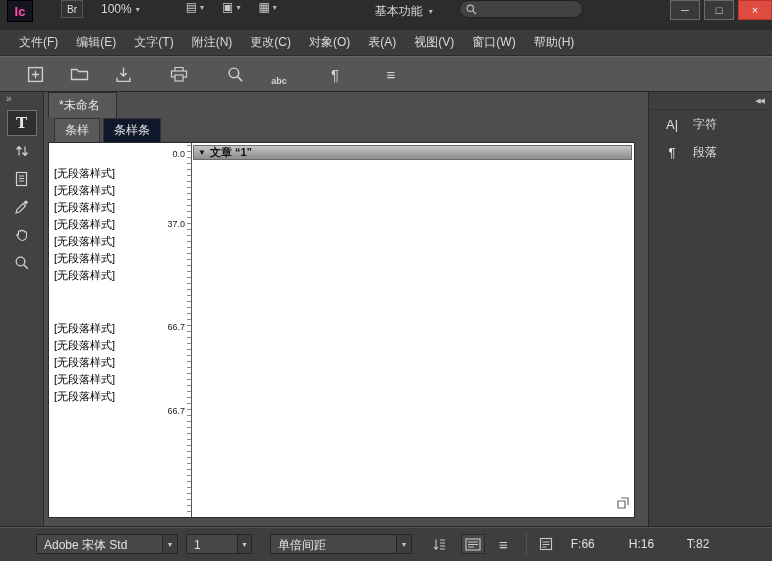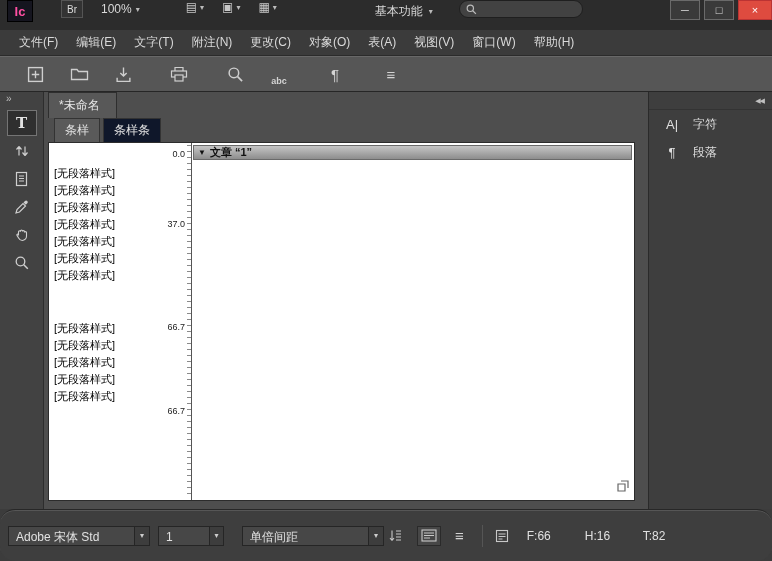--- a/index.html
+++ b/index.html
@@ -82,29 +82,29 @@
 
   
   .rightpanel { flex:1; background:#3e3e3e; border-left:1px solid #2a2a2a; display:flex; flex-direction:column; }
   .panel-head { height:18px; display:flex; justify-content:flex-end; align-items:center; padding-right:8px;
                 color:#c0c0c0; font-size:7px; letter-spacing:-1px; border-bottom:1px solid #333; }
   .panel-item { height:28px; display:flex; align-items:center; gap:12px; padding-left:14px; }
   .panel-ic { width:18px; text-align:center; font-size:13px; color:#e0e0e0; }
   .panel-lb { font-size:12px; color:#ddd; }
 
   
-  .statusbar { height:52px; background:#3e3e3e; border-top:1px solid #272727; box-shadow:inset 0 1px 0 #565656;
-               display:flex; align-items:center; padding-left:8px; flex:0 0 auto;border-radius:15px; }
+  .statusbar { height:35px; background:#3e3e3e; border-top:1px solid #272727; box-shadow:inset 0 1px 0 #565656;
+               display:flex; align-items:center; padding-left:36px; flex:0 0 auto; }
   .combo { display:flex; align-items:stretch; height:20px; background:#474747; border:1px solid #252525; }
   .combo .val { padding:2px 7px; white-space:nowrap; overflow:hidden; font-size:12px; color:#e2e2e2; flex:1; }
   .combo .dd { width:15px; border-left:1px solid #252525; background:#3d3d3d; display:flex;
                align-items:center; justify-content:center; font-size:8px; color:#ccc; }
   .c-font { width:142px; margin-right:8px; }
   .c-size { width:66px; margin-right:18px;gap:36px; }
-  .c-sp   { width:142px; margin-right:4px;gap:8px; }
+  .c-sp   { width:142px; margin-right:20px;gap:8px; }
   .sb-ic { display:flex; align-items:center; justify-content:center; margin-right:14px; }
   .sb-btn { width:24px; height:20px; border:1px solid #2a2a2a; background:#474747; }
   .sb-sep { width:1px; height:22px; background:#2c2c2c; border-right:1px solid #555; margin:0 12px 0 4px; }
   .stats { display:flex; align-items:center; gap:4px; }
   .stat-val { width:58px; font-size:12px; color:#e0e0e0; }
 </style>
 </head>
 <body>
 
 <div class="app">

